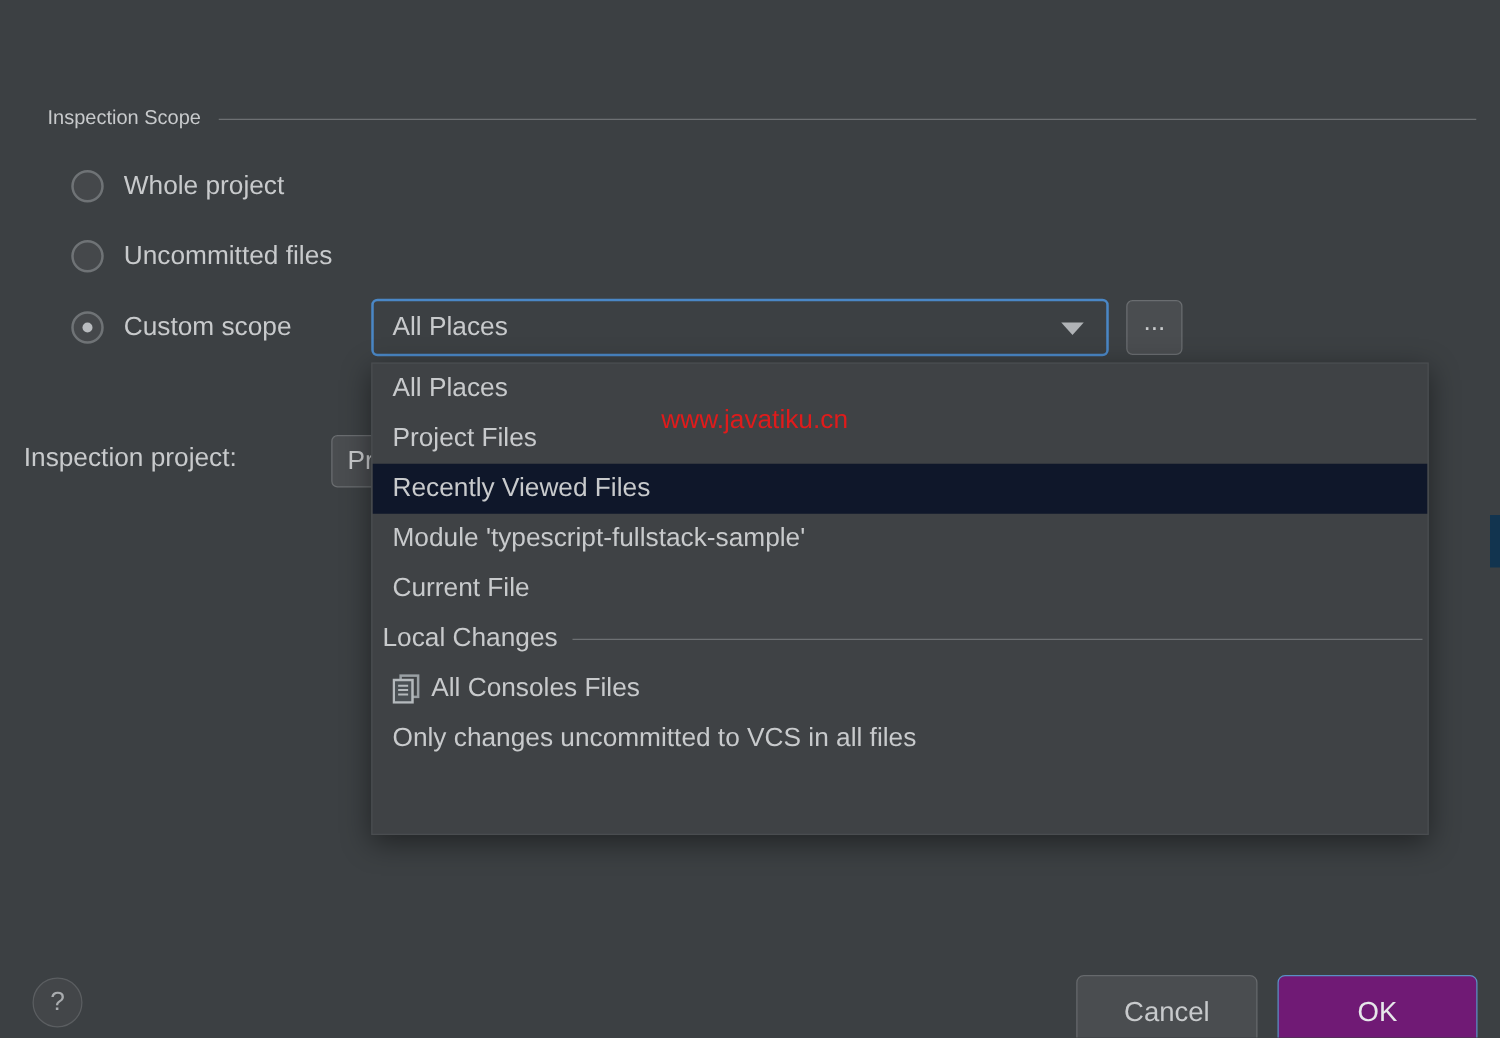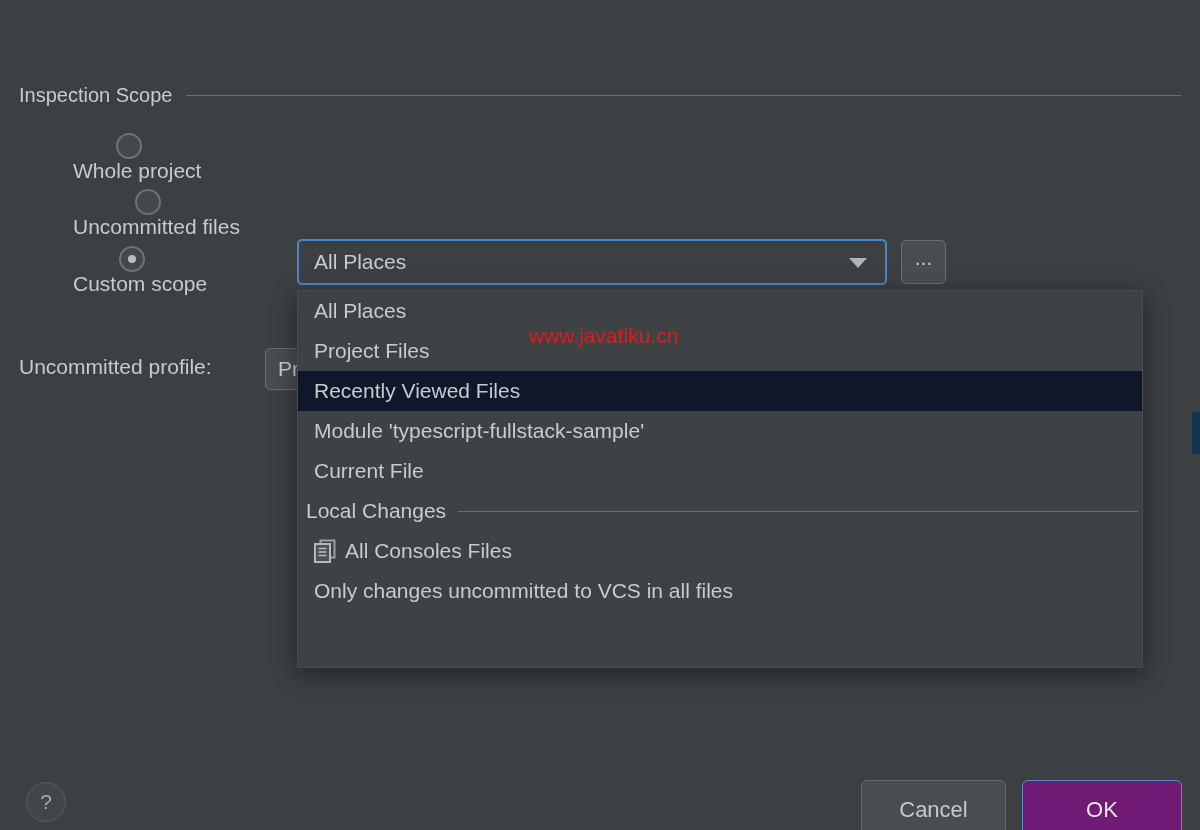--- a/index.html
+++ b/index.html
@@ -58,39 +58,39 @@
   
   .section-header {
     position: absolute;
     left: 19px; top: 80px;
     height: 30px;
     display: flex;
     align-items: center;
     width: 1162px;
   }
   .section-header .label {
-    font-size: 20px;
+    font-size: 16px;
     color: #c8cacc;
     white-space: nowrap;
     padding-right: 14px;
+    margin-left: 19px;
   }
   .section-header .rule {
     flex: 1 1 auto;
     height: 1px;
     background: #6d7073;
   }
 
   
   .radio-row {
     position: absolute;
     left: 57px;
     display: flex;
     align-items: center;
     height: 32px;
-    flex-direction: column;
   }
   .radio-row.r1 { top: 133px; }
   .radio-row.r2 { top: 189px; }
   .radio-row.r3 { top: 246px; }
 
   .radio {
     width: 26px; height: 26px;
     border-radius: 50%;
     border: 2px solid #6f7376;
     background: #45484b;
@@ -314,21 +314,21 @@
 
   <div class="scope-combo">
     <span class="value">All Places</span>
     <span class="arrow"></span>
   </div>
 
   <div class="ellipsis-btn">
     <span>...</span>
   </div>
 
-  <div class="profile-label">Uncommitted profile:</div>
+  <div class="profile-label">Inspection project:</div>
   <div class="profile-combo">
     <span class="value">Pr</span>
   </div>
 
   <div class="edge-sliver"></div>
 
   <div class="dropdown">
 
     <div class="dd-item">
       <span>All Places</span>

